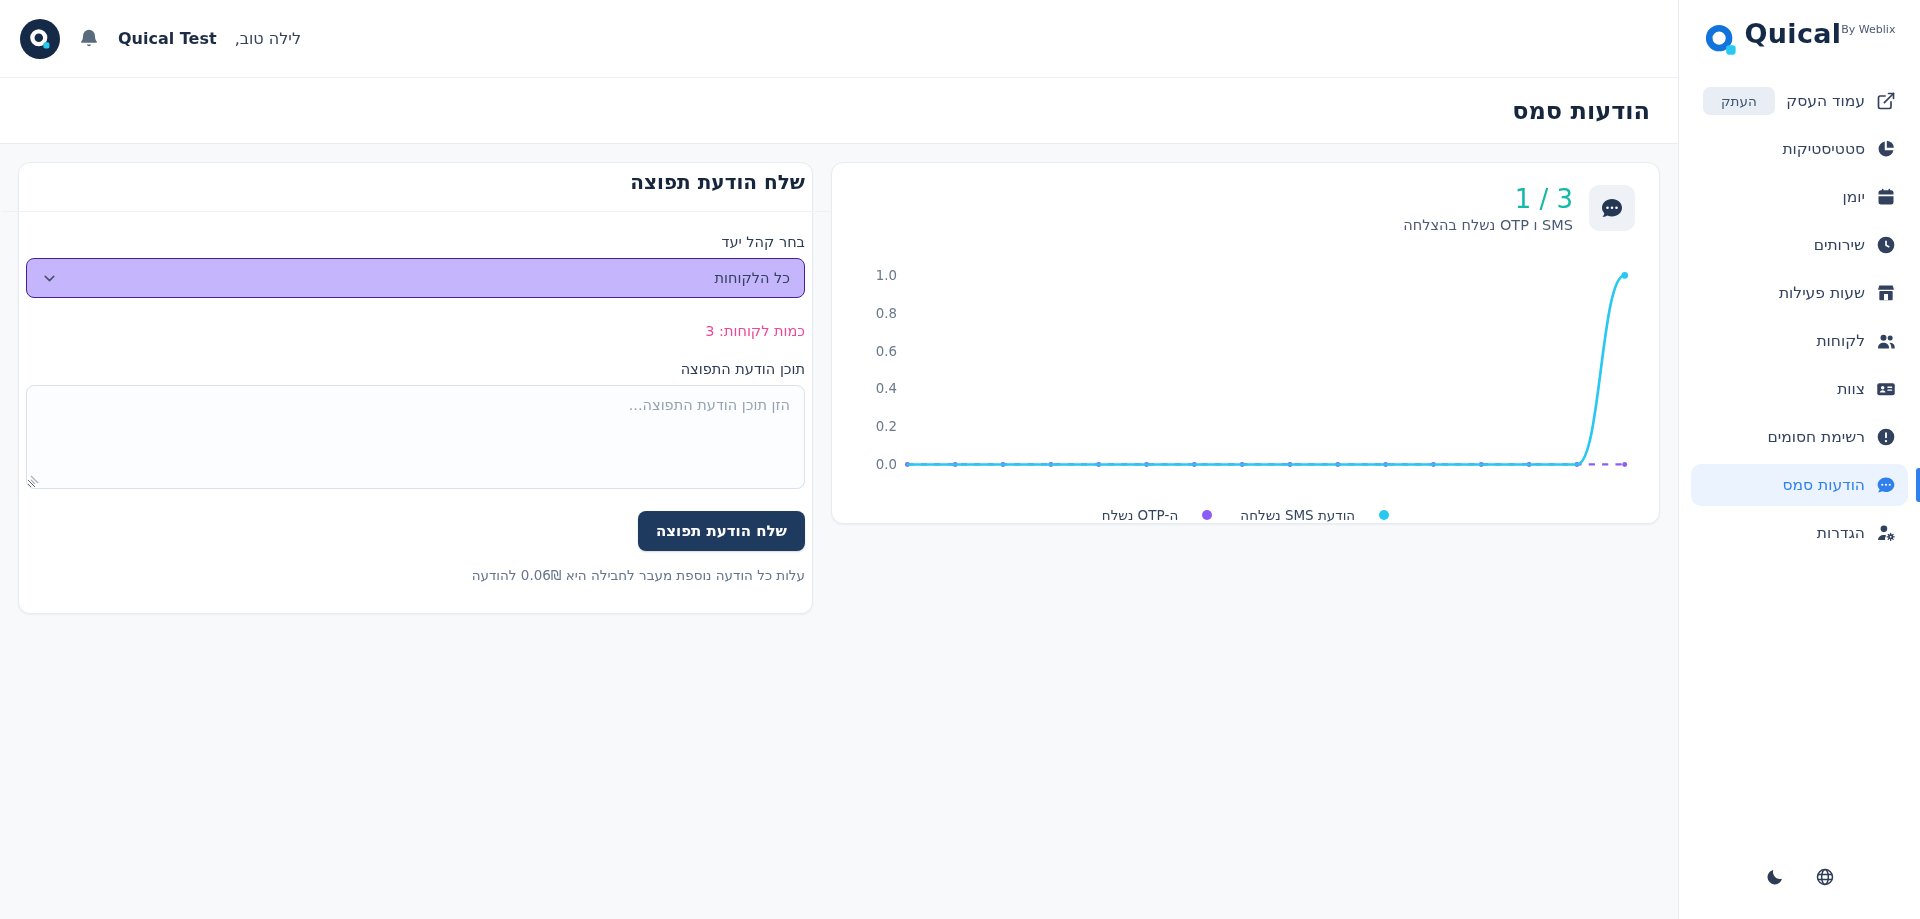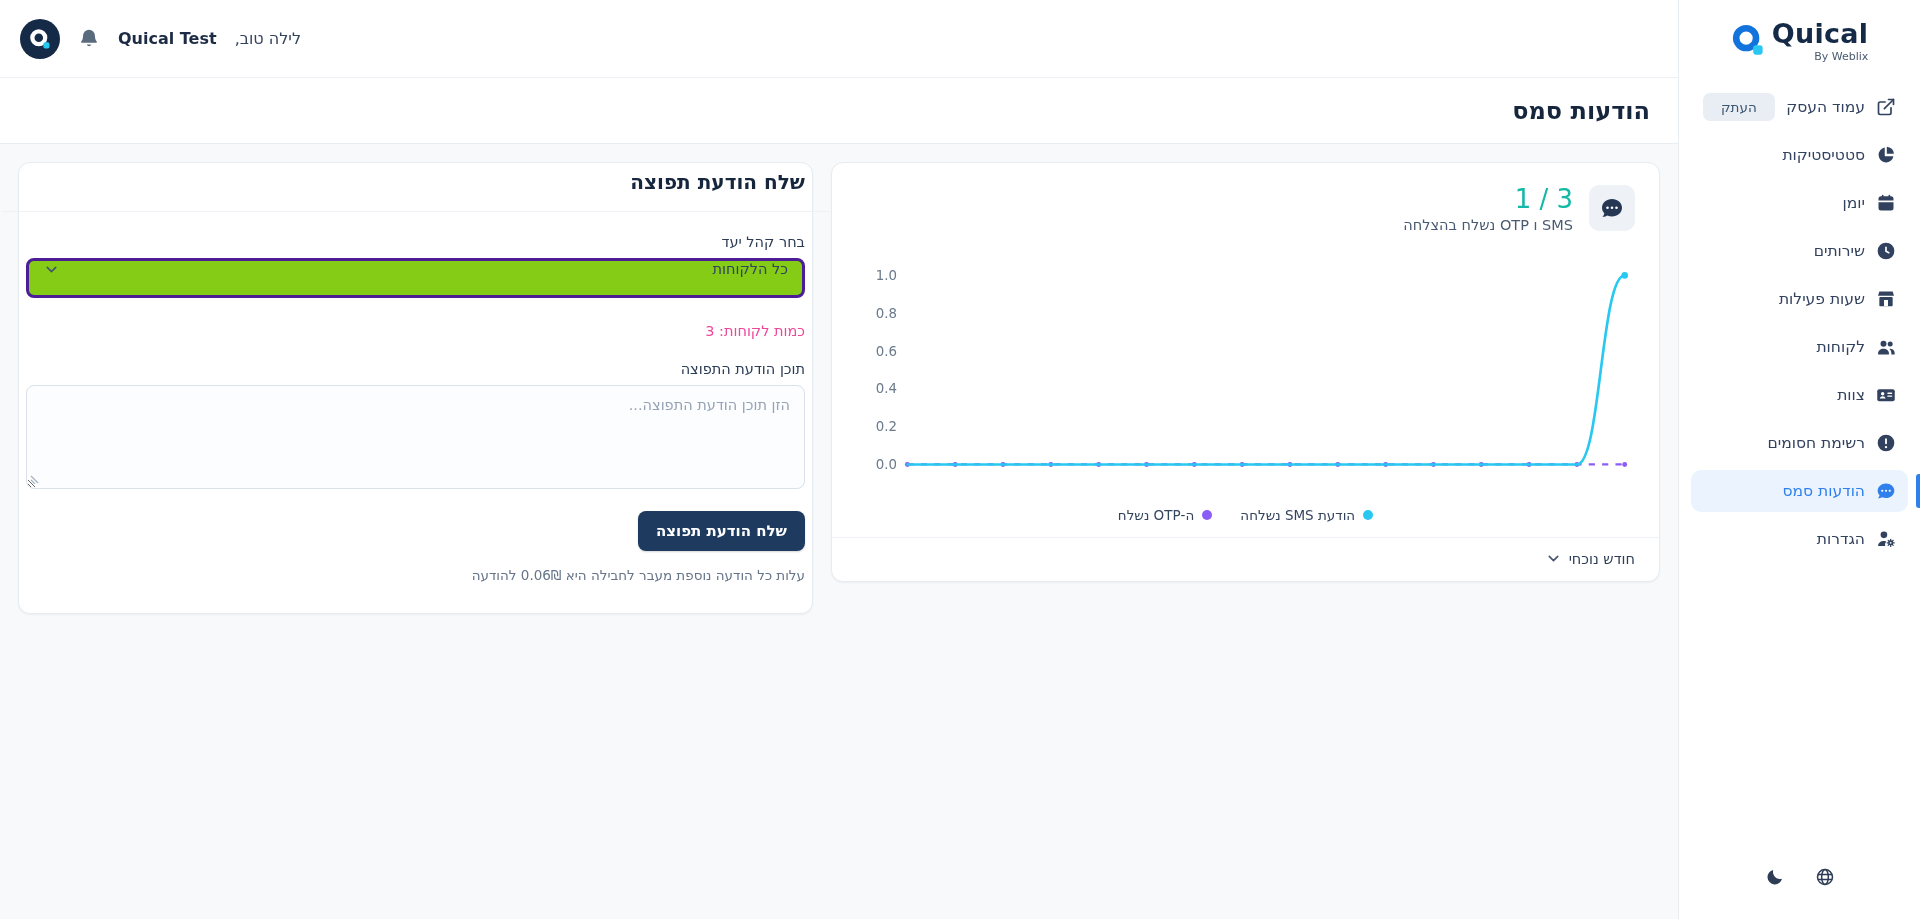--- a/index.html
+++ b/index.html
@@ -6,21 +6,21 @@
   html,body{width:1920px;height:919px}
   body{font-family:"DejaVu Sans","Liberation Sans",sans-serif;direction:rtl;background:#f7f9fb;color:#1f2c42;overflow:hidden;font-size:15px}
   .app{display:flex;width:100%;height:100%}
 
   
   .sidebar{width:242px;background:#fff;border-left:1px solid #e8edf2;display:flex;flex-direction:column;flex-shrink:0}
   .brand{padding:20px 14px 10px;display:flex;justify-content:center}
   .brand-inner{display:flex;align-items:flex-start;gap:7px;direction:ltr}
   .brand-mark{width:34px;height:34px;margin-top:3px;display:inline-flex}
   .brand-mark svg{width:100%;height:100%}
-  .brand-text{display:flex;flex-direction:column}
+  .brand-text{display:flex;}
   .brand-name{font-size:27px;font-weight:800;color:#152a47;line-height:1;letter-spacing:.3px}
   .brand-byline{font-size:11px;color:#4b5b70;text-align:right;margin-top:3px}
   .nav{padding:10px 0;display:flex;flex-direction:column}
   .nav-item{position:relative;height:42px;margin:3px 12px;padding:0 12px;display:flex;align-items:center;gap:11px;border-radius:10px;color:#32425e;font-size:15.5px;font-weight:500;cursor:pointer}
   .nav-icon{width:20px;height:20px;display:inline-flex;flex-shrink:0}
   .nav-icon svg{width:100%;height:100%}
   .nav-item.active{background:#eaf3fe;color:#2f80ed}
   .nav-item.active::before{content:"";position:absolute;right:-12px;top:4px;bottom:4px;width:4px;background:#2f80ed;border-radius:3px 0 0 3px}
   .copy-btn{margin-inline-start:auto;background:#e9eef5;color:#3c5570;border:none;border-radius:7px;padding:6px 18px;font-size:13.5px;font-family:inherit;cursor:pointer}
   .sidebar-footer{margin-top:auto;padding:20px 0 24px;display:flex;justify-content:center;gap:14px}
@@ -48,33 +48,33 @@
   .chart-card{padding:22px 24px 0}
   .stat-header{display:flex;align-items:flex-start;gap:16px}
   .stat-iconbox{width:46px;height:46px;border-radius:10px;background:#eef1f5;display:flex;align-items:center;justify-content:center;color:#253753;flex-shrink:0}
   .stat-iconbox svg{width:24px;height:24px}
   .stat-count{font-size:26px;font-weight:400;color:#14b8a6;direction:ltr;unicode-bidi:isolate;line-height:1.1;text-align:right}
   .stat-subtitle{font-size:14.5px;color:#4a5a72;margin-top:3px}
   .chart-wrap{margin-top:28px}
   .chart-wrap svg{width:100%;display:block;direction:ltr}
   .tick-label{fill:#6b7a8c;font-size:13px}
   .legend{display:flex;justify-content:center;gap:28px;margin-top:8px}
-  .legend-item{display:flex;align-items:center;gap:8px;font-size:13.5px;color:#33445e}
+  .legend-item{display:flex;align-items:center;gap:24px;font-size:13.5px;color:#33445e}
   .legend-dot{width:10px;height:10px;border-radius:50%;display:inline-block}
   .card-footer{border-top:1px solid #eef1f5;margin:14px -24px 0;padding:12px 24px 14px;display:flex}
   .period-select{display:flex;align-items:center;gap:7px;font-size:14.5px;color:#2e3e58;cursor:pointer}
   .chev{width:17px;height:17px;display:inline-flex;color:#44556e}
   .chev svg{width:100%;height:100%}
 
   
   .form-card{padding:7px;min-height:452px}
   .form-title{font-size:20px;font-weight:700;color:#16263d}
   .form-divider{border:none;border-top:1px solid #eef1f5;margin:17px -24px 0}
   .field-label{display:block;font-size:14.5px;color:#2c3c55;margin:22px 0 8px}
-  .select{height:40px;background:#84cc16;border:3px solid #4c1d95;border-radius:8px;display:flex;justify-content:space-between;padding:0 14px;font-size:14.5px;color:#32425c;cursor:pointer}
+  .select{height:40px;background:#c4b5fd;border:1px solid #4c1d95;border-radius:8px;display:flex;align-items:center;justify-content:space-between;padding:0 14px;font-size:14.5px;color:#32425c;cursor:pointer}
   .hint{font-size:14.5px;color:#ec4899;margin-top:25px}
   .textarea-wrap{position:relative}
   textarea{width:100%;height:104px;background:#fcfdfe;border:1px solid #d9e1ea;border-radius:8px;padding:11px 14px;font-family:inherit;font-size:14.5px;color:#32425c;resize:vertical;display:block}
   textarea::placeholder{color:#96a3b5}
   .resize-handle{position:absolute;left:3px;bottom:5px;width:10px;height:10px;display:inline-flex;pointer-events:none}
   .resize-handle svg{width:100%;height:100%}
   .submit-row{margin-top:22px}
   .submit-btn{background:#1e3a5f;color:#fff;border:none;border-radius:8px;padding:11px 18px;font-size:15px;font-weight:600;font-family:inherit;cursor:pointer;box-shadow:0 1px 2px rgba(16,24,40,.18)}
   .footnote{font-size:13.5px;color:#66758a;margin-top:16px}
 </style>
@@ -297,30 +297,20 @@
           <div class="legend" id="chart-legend">
               <div class="legend-item">
                 <span class="legend-dot" style="background: rgb(41, 200, 240);"></span>
                 <span>הודעת SMS נשלחה</span>
               </div>
               <div class="legend-item">
                 <span class="legend-dot" style="background: rgb(139, 92, 246);"></span>
                 <span>ה-OTP נשלח</span>
               </div>
             </div>
-          <div class="card-footer">
-            <div class="period-select">
-              <span>חודש נוכחי</span>
-              <span class="chev">
-                  <svg viewBox="0 0 24 24" fill="none" stroke="currentColor" stroke-width="2.2" stroke-linecap="round" stroke-linejoin="round">
-                    <path d="M6 9l6 6 6-6"></path>
-                  </svg>
-                </span>
-            </div>
-          </div>
         </section>
 
         <section class="card form-card">
           <h2 class="form-title">שלח הודעת תפוצה</h2>
           <hr class="form-divider">
           <label class="field-label">בחר קהל יעד</label>
           <div class="select">
             <span>כל הלקוחות</span>
             <span class="chev">
                 <svg viewBox="0 0 24 24" fill="none" stroke="currentColor" stroke-width="2.2" stroke-linecap="round" stroke-linejoin="round">

